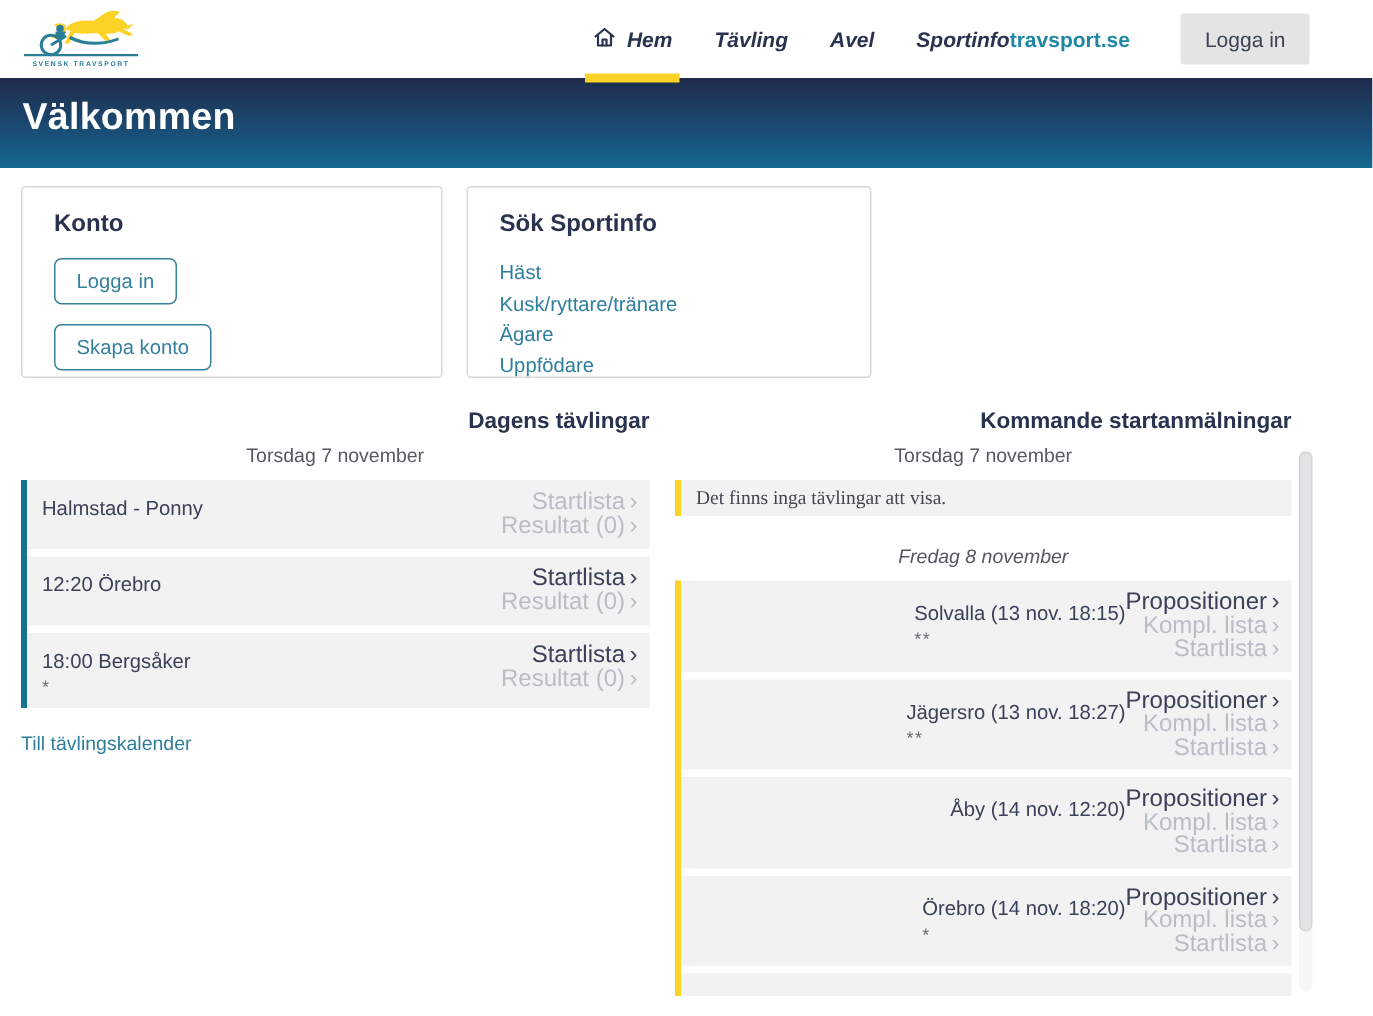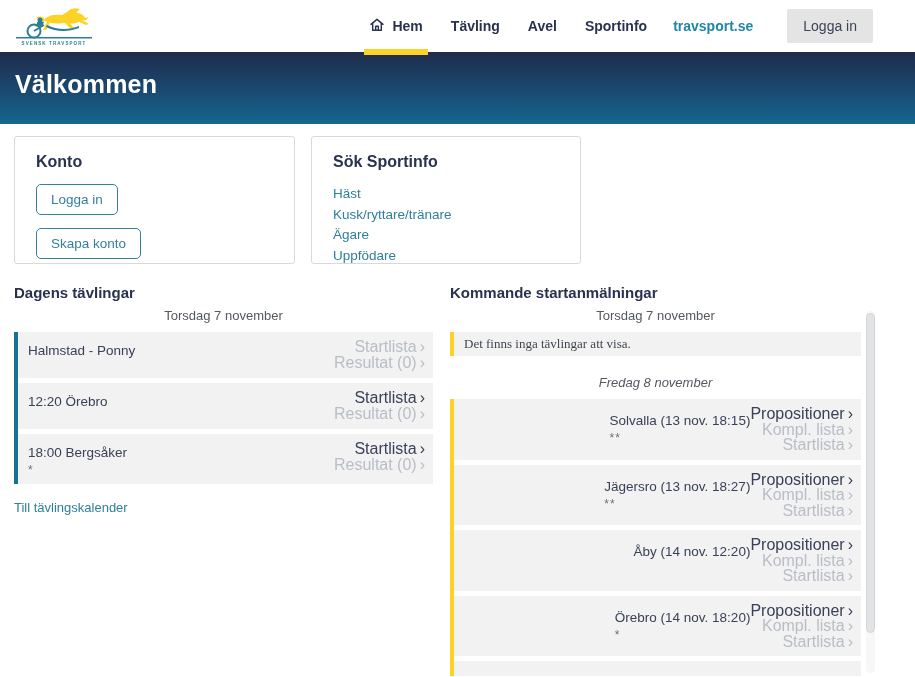--- a/index.html
+++ b/index.html
@@ -19,51 +19,51 @@
     display: flex;
     align-items: center;
     justify-content: space-between;
     padding: 0 42px 0 15px;
     background: #fff;
     position: relative;
     z-index: 5;
   }
   .logo { width: 78px; height: 42px; margin-top: 3px; cursor: pointer; }
   .nav-right { display: flex; align-items: center; }
-  .nav-items { display: flex; align-items: center; gap: 28px; }
+  .nav-items { display: flex; align-items: center; gap: 28px; font-style: italic; }
   .nav-item {
     font-size: 14px; font-weight: 700; color: #29324f;
     display: flex; align-items: center; gap: 7px;
     position: relative; cursor: pointer; height: 52px;
   }
   .nav-item .home-ic { width: 16px; height: 16px; display: block; margin-top: -2px; }
   .nav-item.active::after {
     content: "";
     position: absolute;
     left: -5px; right: -5px; bottom: -3px;
     height: 6px;
     background: #fcd227;
     z-index: 6;
   }
   .nav-ext {
     font-size: 14px; font-weight: 700; color: #1e87a5;
-    margin-left: 26px; cursor: pointer;
+    cursor: pointer;
   }
   .login-btn {
     margin-left: 34px;
     background: #e4e4e4;
     border: none; border-radius: 2px;
     padding: 9px 16px;
     font-size: 14px; color: #3c4356;
     font-family: inherit; cursor: pointer;
   }
 
   
   .hero {
-    height: 72px;
+    height: 60px;
     background: linear-gradient(180deg, #1f2b4b 0%, #1a4a72 55%, #14688f 100%);
     display: flex; align-items: center;
     padding-left: 15px;
   }
   .hero-title {
     color: #fff; font-size: 25px; font-weight: 700;
     margin: 0 0 8px 0; letter-spacing: 0.2px;
   }
 
   
@@ -83,21 +83,21 @@
     padding: 7px 14px; font-size: 13.5px;
     font-family: inherit; cursor: pointer;
     margin-bottom: 13px;
   }
   .card-link { display: block; color: #2e7f9b; font-size: 13.5px; line-height: 20.5px; cursor: pointer; }
 
   
   .columns { display: flex; padding-left: 14px; margin-top: 20px; }
   .col-left  { width: 419px; margin-right: 17px; }
   .col-right { width: 411px; }
-  .col-title { text-align: left; font-size: 15px; font-weight: 700; color: #29324f; margin: 0 0 7px 0; }
+  .col-title { text-align: right; font-size: 15px; font-weight: 700; color: #29324f; margin: 0 0 7px 0; }
   .col-date  { text-align: center; font-size: 13px; color: #54585f; margin: 0 0 9px 0; }
   .col-date.spaced { margin-top: 19px; font-style: italic; }
 
   .group { border-left: 4px solid; }
   .group-today    { border-left-color: #177190; }
   .group-upcoming { border-left-color: #fcd227; }
 
   .race-row {
     background: #f2f2f2;
     margin-bottom: 5px;

